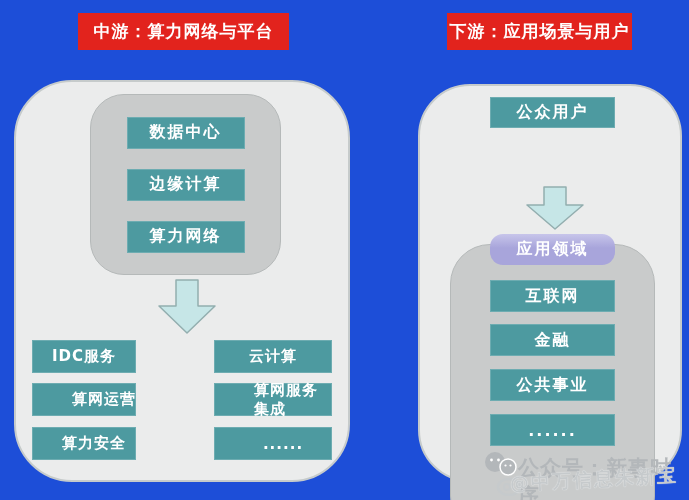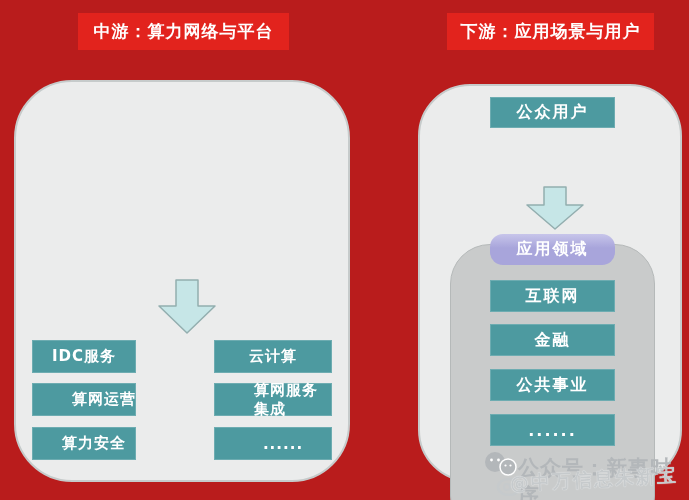--- a/index.html
+++ b/index.html
@@ -10,29 +10,29 @@
     --inner_border:#b5b9b9;
     --arrow_fill:#c6e6e7;
     --arrow_border:#93aeaf;
     --purple:#a8a5db;
     --red:#e2231d;
     --watermark:#b3b7ba;
     --watermark_light:#c6cacc;
   }
   *{margin:0;padding:0;box-sizing:border-box;}
   body{background:#fff;font-family:"DejaVu Sans","Liberation Sans",sans-serif;}
-  .canvas{position:relative;width:689px;height:500px;background:#b91c1c;overflow:hidden;}
+  .canvas{position:relative;width:689px;height:500px;background:#1d4ed8;overflow:hidden;}
 
   .red-header{
     position:absolute;height:37px;background:var(--red);color:#fff;
     font-weight:bold;font-size:17px;display:flex;align-items:center;justify-content:center;
     letter-spacing:1px;
   }
   .red-header.mid{left:78px;top:13px;width:211px;}
-  .red-header.down{left:447px;top:13px;width:207px;}
+  .red-header.down{left:447px;top:13px;width:185px;}
 
   .panel{
     position:absolute;background:var(--panel_bg);
     border:2px solid var(--panel_border);
   }
   .panel.left{left:14px;top:80px;width:336px;height:402px;border-radius:58px;}
   .panel.right{left:418px;top:84px;width:264px;height:398px;border-radius:52px;}
 
   .inner-box{
     position:absolute;background:var(--inner_bg);
@@ -85,20 +85,25 @@
 </head>
 <body>
 
 <div class="canvas">
 
   <div class="red-header mid">中游：算力网络与平台</div>
   <div class="red-header down">下游：应用场景与用户</div>
 
   <div class="panel left">
 
+    <div class="inner-box core-box">
+      <div class="teal">数据中心</div>
+      <div class="teal">边缘计算</div>
+      <div class="teal">算力网络</div>
+    </div>
 
     <svg class="arrow left-a" width="58" height="56" viewBox="0 0 58 56">
       <polygon points="18,1 40,1 40,27 57,27 29,54 1,27 18,27" fill="var(--arrow_fill)" stroke="var(--arrow_border)" stroke-width="1.5" stroke-linejoin="round"></polygon>
     </svg>
 
     <div class="teal svc c1 r1">IDC服务</div>
     <div class="teal svc c1 r2">算网运营</div>
     <div class="teal svc c1 r3">算力安全</div>
 
     <div class="teal svc c2 r2">算网服务集成</div>

